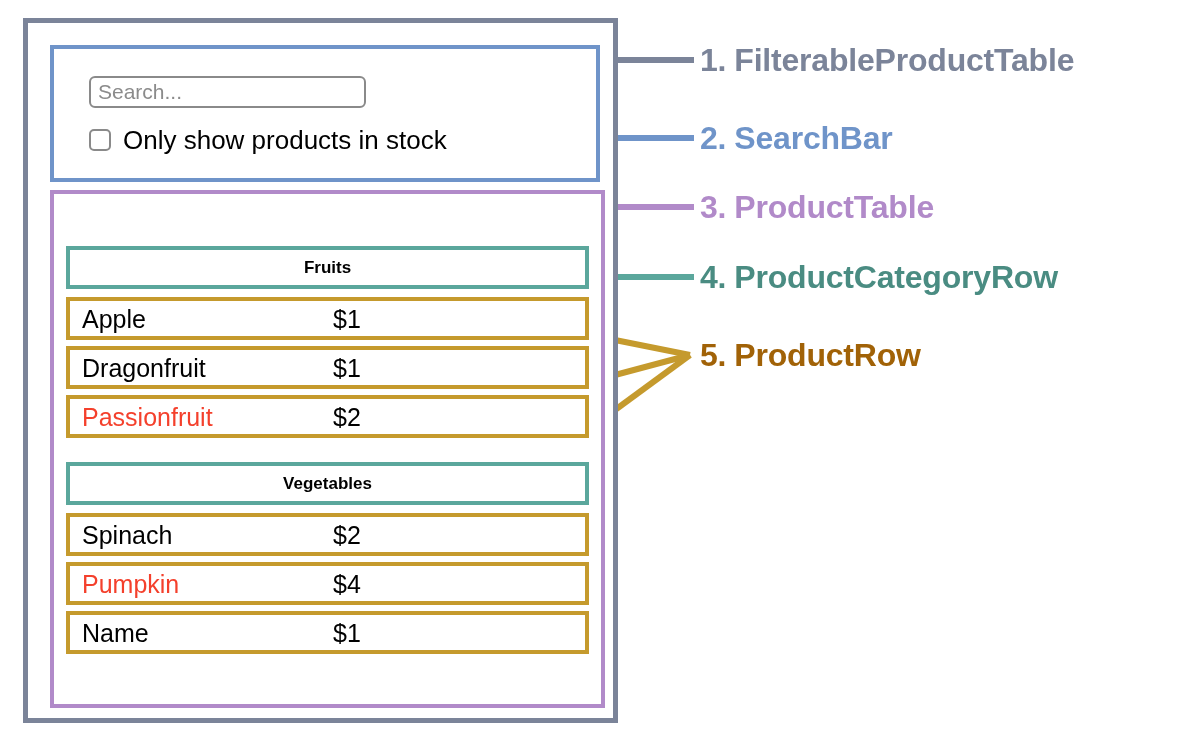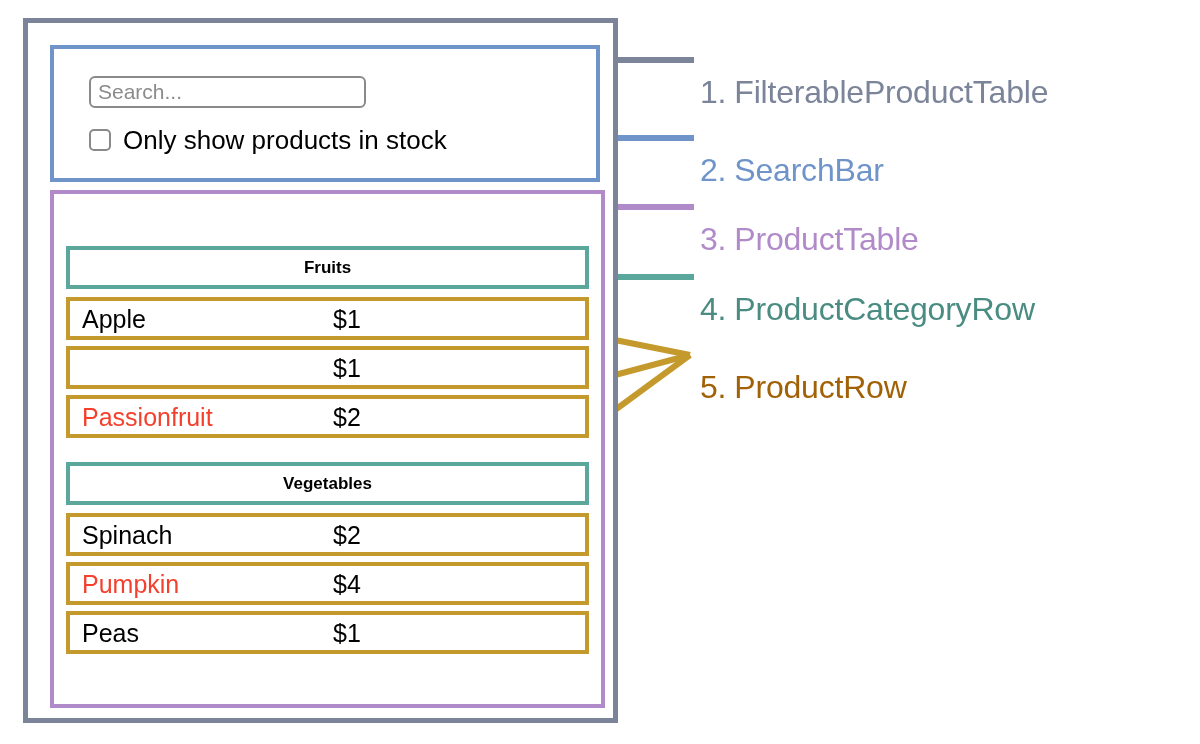--- a/index.html
+++ b/index.html
@@ -175,24 +175,23 @@
     top: 50%;
     transform: translateY(-50%);
     font-size: 25px;
     color: #000;
   }
 
   
   .legend-item {
     position: absolute;
     font-size: 32px;
-    font-weight: 400;
+    font-weight: 700;
     letter-spacing: -0.2px;
     white-space: nowrap;
-    margin-top: 32px;
   }
   .legend-num { margin-right: 8px; }
 </style>
 </head>
 <body>
 
 <div id="stage">
 
   <svg id="connectors" viewBox="0 0 1200 744" xmlns="http://www.w3.org/2000/svg">
 
@@ -227,20 +226,21 @@
         <div class="category-row">
           <span class="category-label">Fruits</span>
         </div>
 
         <div class="product-row">
           <span class="product-name">Apple</span>
           <span class="product-price">$1</span>
         </div>
 
         <div class="product-row">
+          <span class="product-name">Dragonfruit</span>
           <span class="product-price">$1</span>
         </div>
 
         <div class="product-row">
           <span class="product-name out-of-stock">Passionfruit</span>
           <span class="product-price">$2</span>
         </div>
 
         <div class="category-row second">
           <span class="category-label">Vegetables</span>
@@ -250,21 +250,21 @@
           <span class="product-name">Spinach</span>
           <span class="product-price">$2</span>
         </div>
 
         <div class="product-row">
           <span class="product-name out-of-stock">Pumpkin</span>
           <span class="product-price">$4</span>
         </div>
 
         <div class="product-row">
-          <span class="product-name">Peas</span>
+          <span class="product-name">Name</span>
           <span class="product-price">$1</span>
         </div>
 
       </div>
     </div>
   </div>
 
   <div class="legend-item" style="left:700px; top:42px; color:#7b8499;">
     <span class="legend-num">1.</span><span>FilterableProductTable</span>
   </div>

